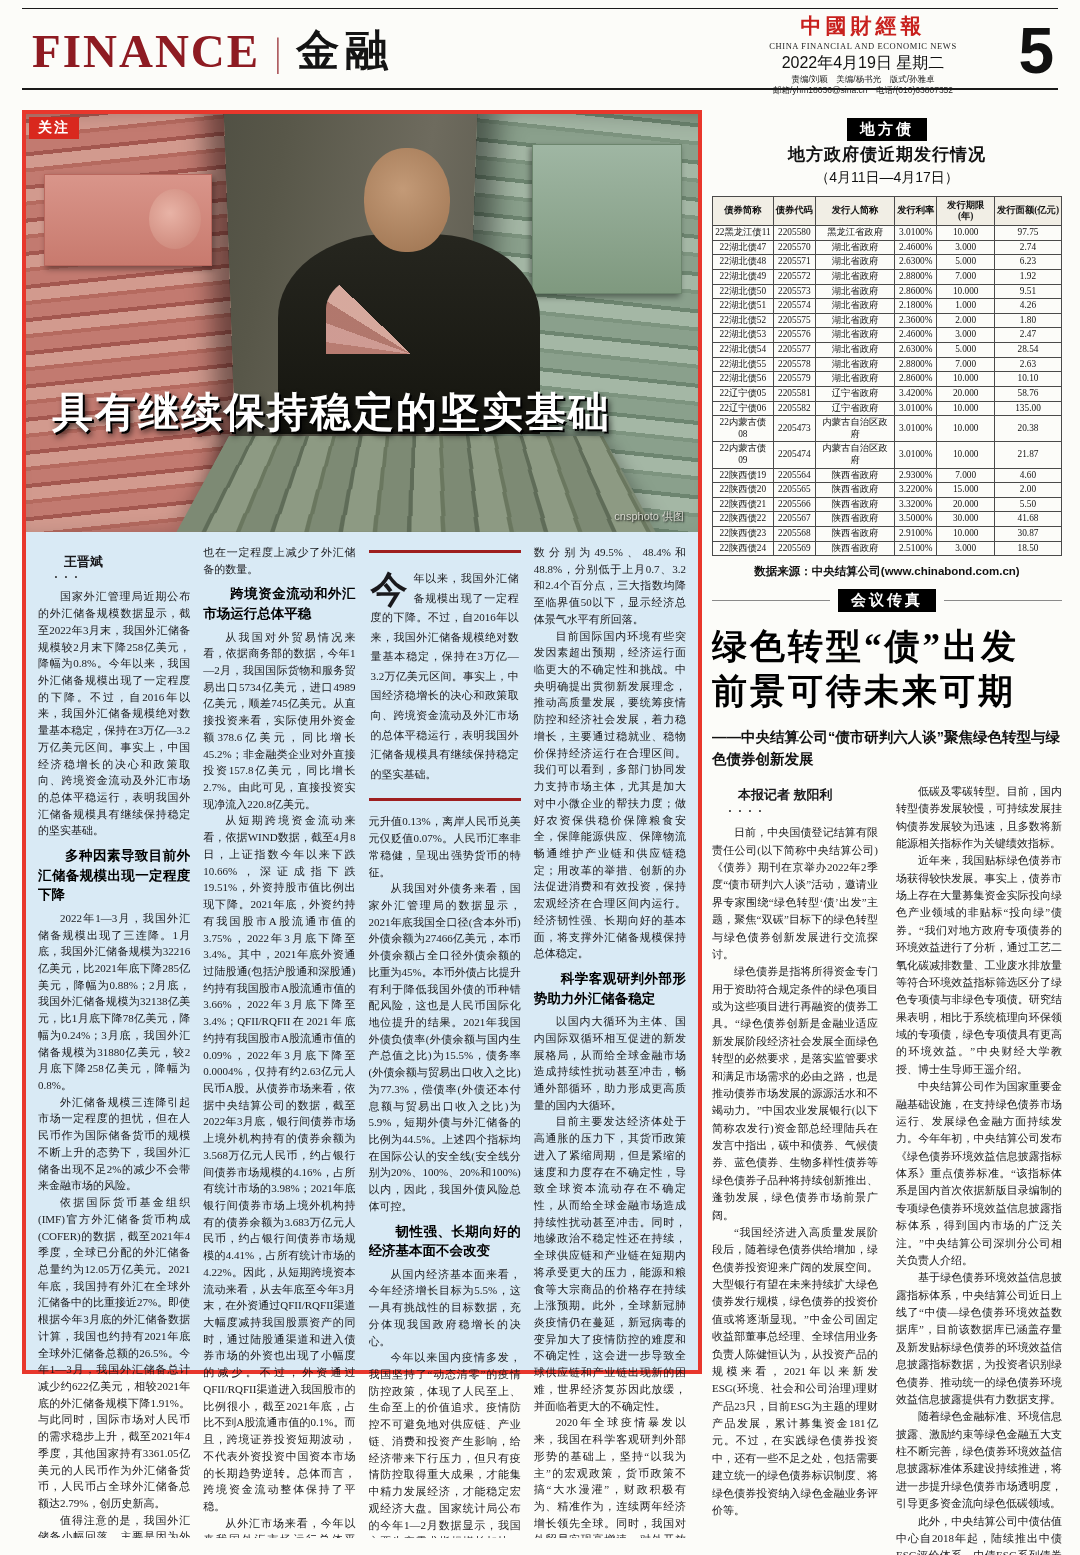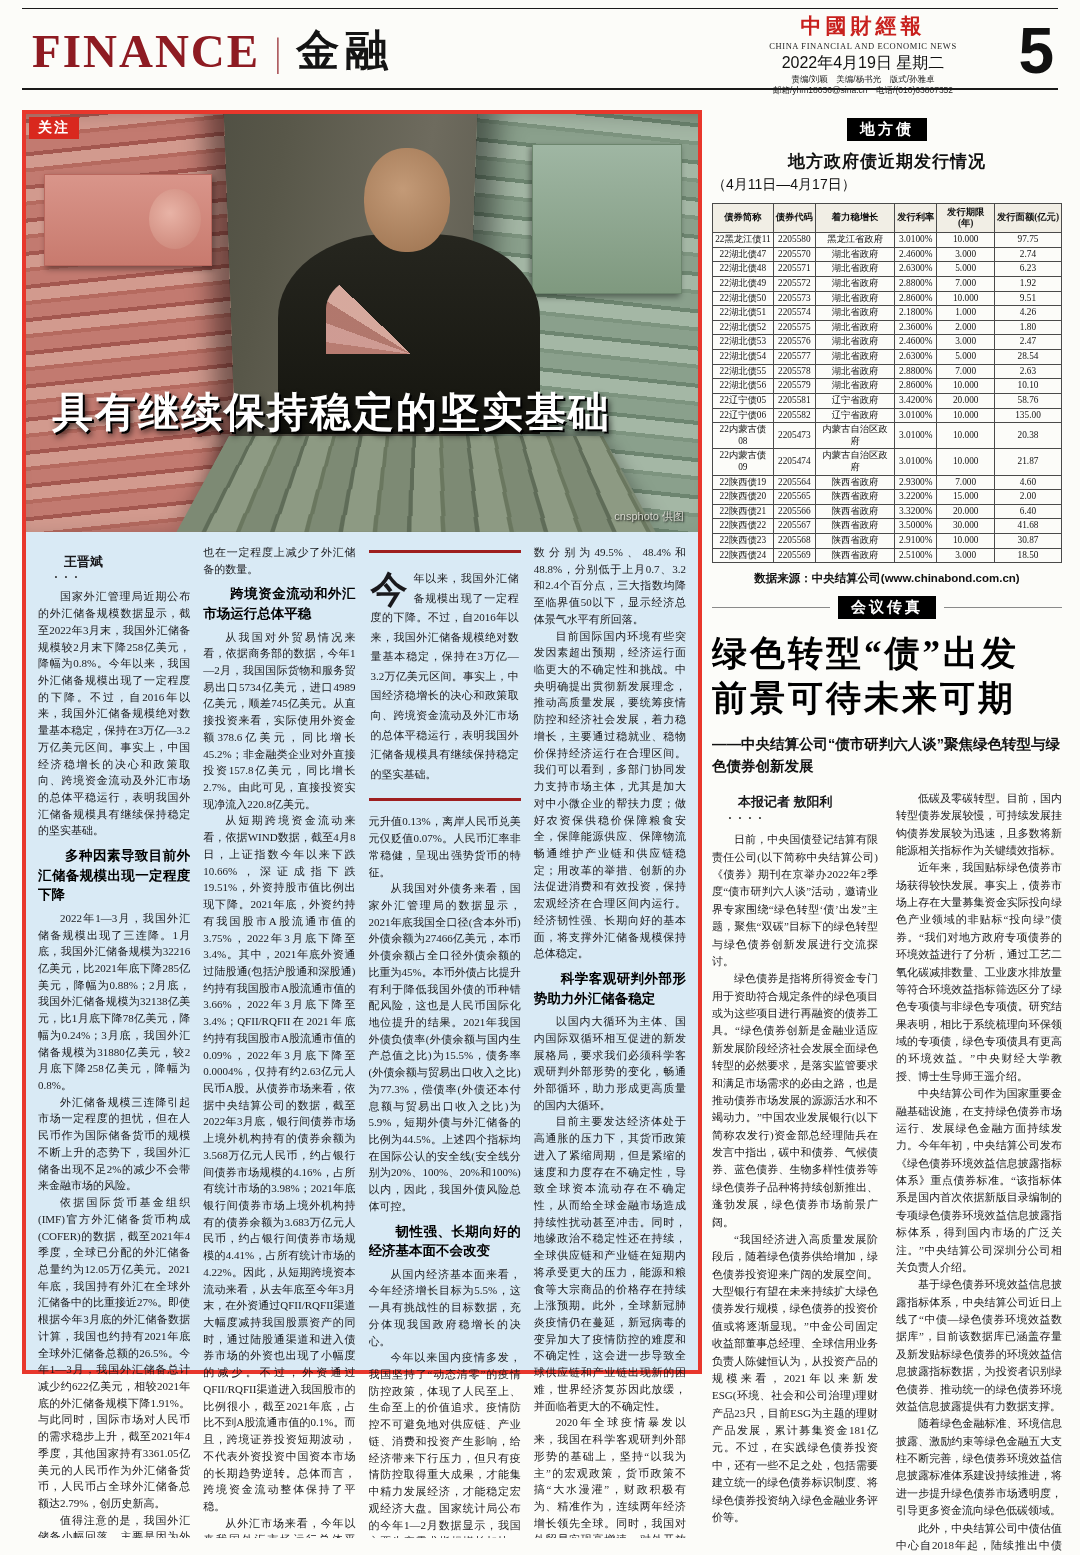--- a/index.html
+++ b/index.html
@@ -72,23 +72,23 @@
   .col .subhead { font-weight:bold; font-size:13.5px; line-height:1.45; text-indent:2em; margin:7px 0 5px;
     font-family:"Liberation Sans","DejaVu Sans",sans-serif; color:#000; }
   .col .quote { border-top:3px solid #9e1f1f; border-bottom:3px solid #9e1f1f; padding:16px 2px 14px; margin:6px 0 12px;
     font-size:11px; line-height:1.78; text-indent:0; }
   .col .quote::first-letter { font-size:37px; float:left; line-height:.95; padding:3px 6px 0 0; font-weight:bold; }
   
   .rightcol { position:absolute; left:712px; top:118px; width:350px; height:1437px; display:flex; flex-direction:column; }
   .badge-center { text-align:center; }
   .badge { display:inline-block; background:#000000; color:#fff; font-weight:bold; font-size:15px;
     padding:2px 13px; letter-spacing:3px; font-family:"Liberation Sans",sans-serif; }
-  .lb-title { text-align:center; font-size:17px; font-weight:bold; margin-top:9px; letter-spacing:1px;
+  .lb-title { text-align:center; font-size:17px; font-weight:bold; margin-top:2px; letter-spacing:1px;
     font-family:"Liberation Sans","DejaVu Sans",sans-serif; }
-  .lb-sub { text-align:left; font-size:14px; margin-top:3px; font-family:"Liberation Sans",sans-serif; }
+  .lb-sub { text-align:center; font-size:14px; margin-top:3px; font-family:"Liberation Sans",sans-serif; }
   table.lb { width:100%; border-collapse:collapse; margin-top:9px; font-size:9.3px; }
   table.lb th, table.lb td { border:1px solid #4a4a4a; padding:1px 2px; text-align:center; line-height:1.25; }
   table.lb th { background:#f1eee5; font-weight:bold; font-size:9.3px; padding:2.5px 2px; }
   .lb-source { font-size:11.5px; font-weight:bold; text-align:center; margin:8px 0 6px;
     font-family:"Liberation Sans",sans-serif; }
   .badge-lined { display:flex; align-items:center; gap:8px; margin-top:4px; }
   .badge-lined .hline { flex:1; height:1px; background:#8a8a8a; }
   .mf-headline { margin-top:13px; font-weight:bold; color:#000; line-height:1.28; letter-spacing:3px;
     font-family:"Liberation Serif","DejaVu Serif",serif; }
   .mf-headline div { font-size:35px; }
@@ -167,41 +167,41 @@
           <div class="para">从我国对外债务来看，国家外汇管理局的数据显示，2021年底我国全口径(含本外币)外债余额为27466亿美元，本币外债余额占全口径外债余额的比重为45%。本币外债占比提升有利于降低我国外债的币种错配风险，这也是人民币国际化地位提升的结果。2021年我国外债负债率(外债余额与国内生产总值之比)为15.5%，债务率(外债余额与贸易出口收入之比)为77.3%，偿债率(外债还本付息额与贸易出口收入之比)为5.9%，短期外债与外汇储备的比例为44.5%。上述四个指标均在国际公认的安全线(安全线分别为20%、100%、20%和100%)以内，因此，我国外债风险总体可控。</div>
           <div class="subhead">韧性强、长期向好的经济基本面不会改变</div>
           <div class="para">从国内经济基本面来看，今年经济增长目标为5.5%，这一具有挑战性的目标数据，充分体现我国政府稳增长的决心。</div>
           <div class="para">今年以来国内疫情多发，我国坚持了“动态清零”的疫情防控政策，体现了人民至上、生命至上的价值追求。疫情防控不可避免地对供应链、产业链、消费和投资产生影响，给经济带来下行压力，但只有疫情防控取得重大成果，才能集中精力发展经济，才能稳定宏观经济大盘。国家统计局公布的今年1—2月数据显示，我国主要生产需求指标增长加快，稳增长政策效应开始显现，经济内生动力在持续恢复。</div>
         </div>
       <div class="col">
 
       <div class="cont">数分别为49.5%、48.4%和48.8%，分别低于上月0.7、3.2和2.4个百分点，三大指数均降至临界值50以下，显示经济总体景气水平有所回落。</div>
           <div class="para">目前国际国内环境有些突发因素超出预期，经济运行面临更大的不确定性和挑战。中央明确提出贯彻新发展理念，推动高质量发展，要统筹疫情防控和经济社会发展，着力稳增长，主要通过稳就业、稳物价保持经济运行在合理区间。我们可以看到，多部门协同发力支持市场主体，尤其是加大对中小微企业的帮扶力度；做好农资保供稳价保障粮食安全，保障能源供应、保障物流畅通维护产业链和供应链稳定；用改革的举措、创新的办法促进消费和有效投资，保持宏观经济在合理区间内运行。经济韧性强、长期向好的基本面，将支撑外汇储备规模保持总体稳定。</div>
           <div class="subhead">科学客观研判外部形势助力外汇储备稳定</div>
-          <div class="para">以国内大循环为主体、国内国际双循环相互促进的新发展格局，要求我们必须科学客观研判外部形势的变化，畅通外部循环，助力形成更高质量的国内大循环。</div>
+          <div class="para">以国内大循环为主体、国内国际双循环相互促进的新发展格局，从而给全球金融市场造成持续性扰动甚至冲击，畅通外部循环，助力形成更高质量的国内大循环。</div>
           <div class="para">目前主要发达经济体处于高通胀的压力下，其货币政策进入了紧缩周期，但是紧缩的速度和力度存在不确定性，导致全球资本流动存在不确定性，从而给全球金融市场造成持续性扰动甚至冲击。同时，地缘政治不稳定性还在持续，全球供应链和产业链在短期内将承受更大的压力，能源和粮食等大宗商品的价格存在持续上涨预期。此外，全球新冠肺炎疫情仍在蔓延，新冠病毒的变异加大了疫情防控的难度和不确定性，这会进一步导致全球供应链和产业链出现新的困难，世界经济复苏因此放缓，并面临着更大的不确定性。</div>
           <div class="para">2020年全球疫情暴发以来，我国在科学客观研判外部形势的基础上，坚持“以我为主”的宏观政策，货币政策不搞“大水漫灌”，财政积极有为、精准作为，连续两年经济增长领先全球。同时，我国对外贸易实现高增速，对外开放实现更高质量发展，跨境资金流动平稳运行，外汇储备从2019年底的31079亿美元上升至2021年底的32502亿美元。</div>
         </div>
     </div>
   </section>
 
   <aside class="rightcol">
 
     <div class="badge-center">
       <span class="badge">地方债</span>
     </div>
     <div class="lb-title">地方政府债近期发行情况</div>
     <div class="lb-sub">（4月11日—4月17日）</div>
 
     <table class="lb">
       <thead>
         <tr>
           <th>债券简称</th>
           <th>债券代码</th>
-          <th>着力稳增长</th>
+          <th>发行人简称</th>
           <th>发行利率</th>
           <th>发行期限(年)</th>
           <th>发行面额(亿元)</th>
         </tr>
       </thead>
       <tbody>
 
           <tr>
             <td>22黑龙江债11</td>
             <td>2205580</td>
@@ -354,21 +354,21 @@
             <td>15.000</td>
             <td>2.00</td>
           </tr>
 
           <tr>
             <td>22陕西债21</td>
             <td>2205566</td>
             <td>陕西省政府</td>
             <td>3.3200%</td>
             <td>20.000</td>
-            <td>6.40</td>
+            <td>5.50</td>
           </tr>
 
           <tr>
             <td>22陕西债22</td>
             <td>2205567</td>
             <td>陕西省政府</td>
             <td>3.5000%</td>
             <td>30.000</td>
             <td>41.68</td>
           </tr>

